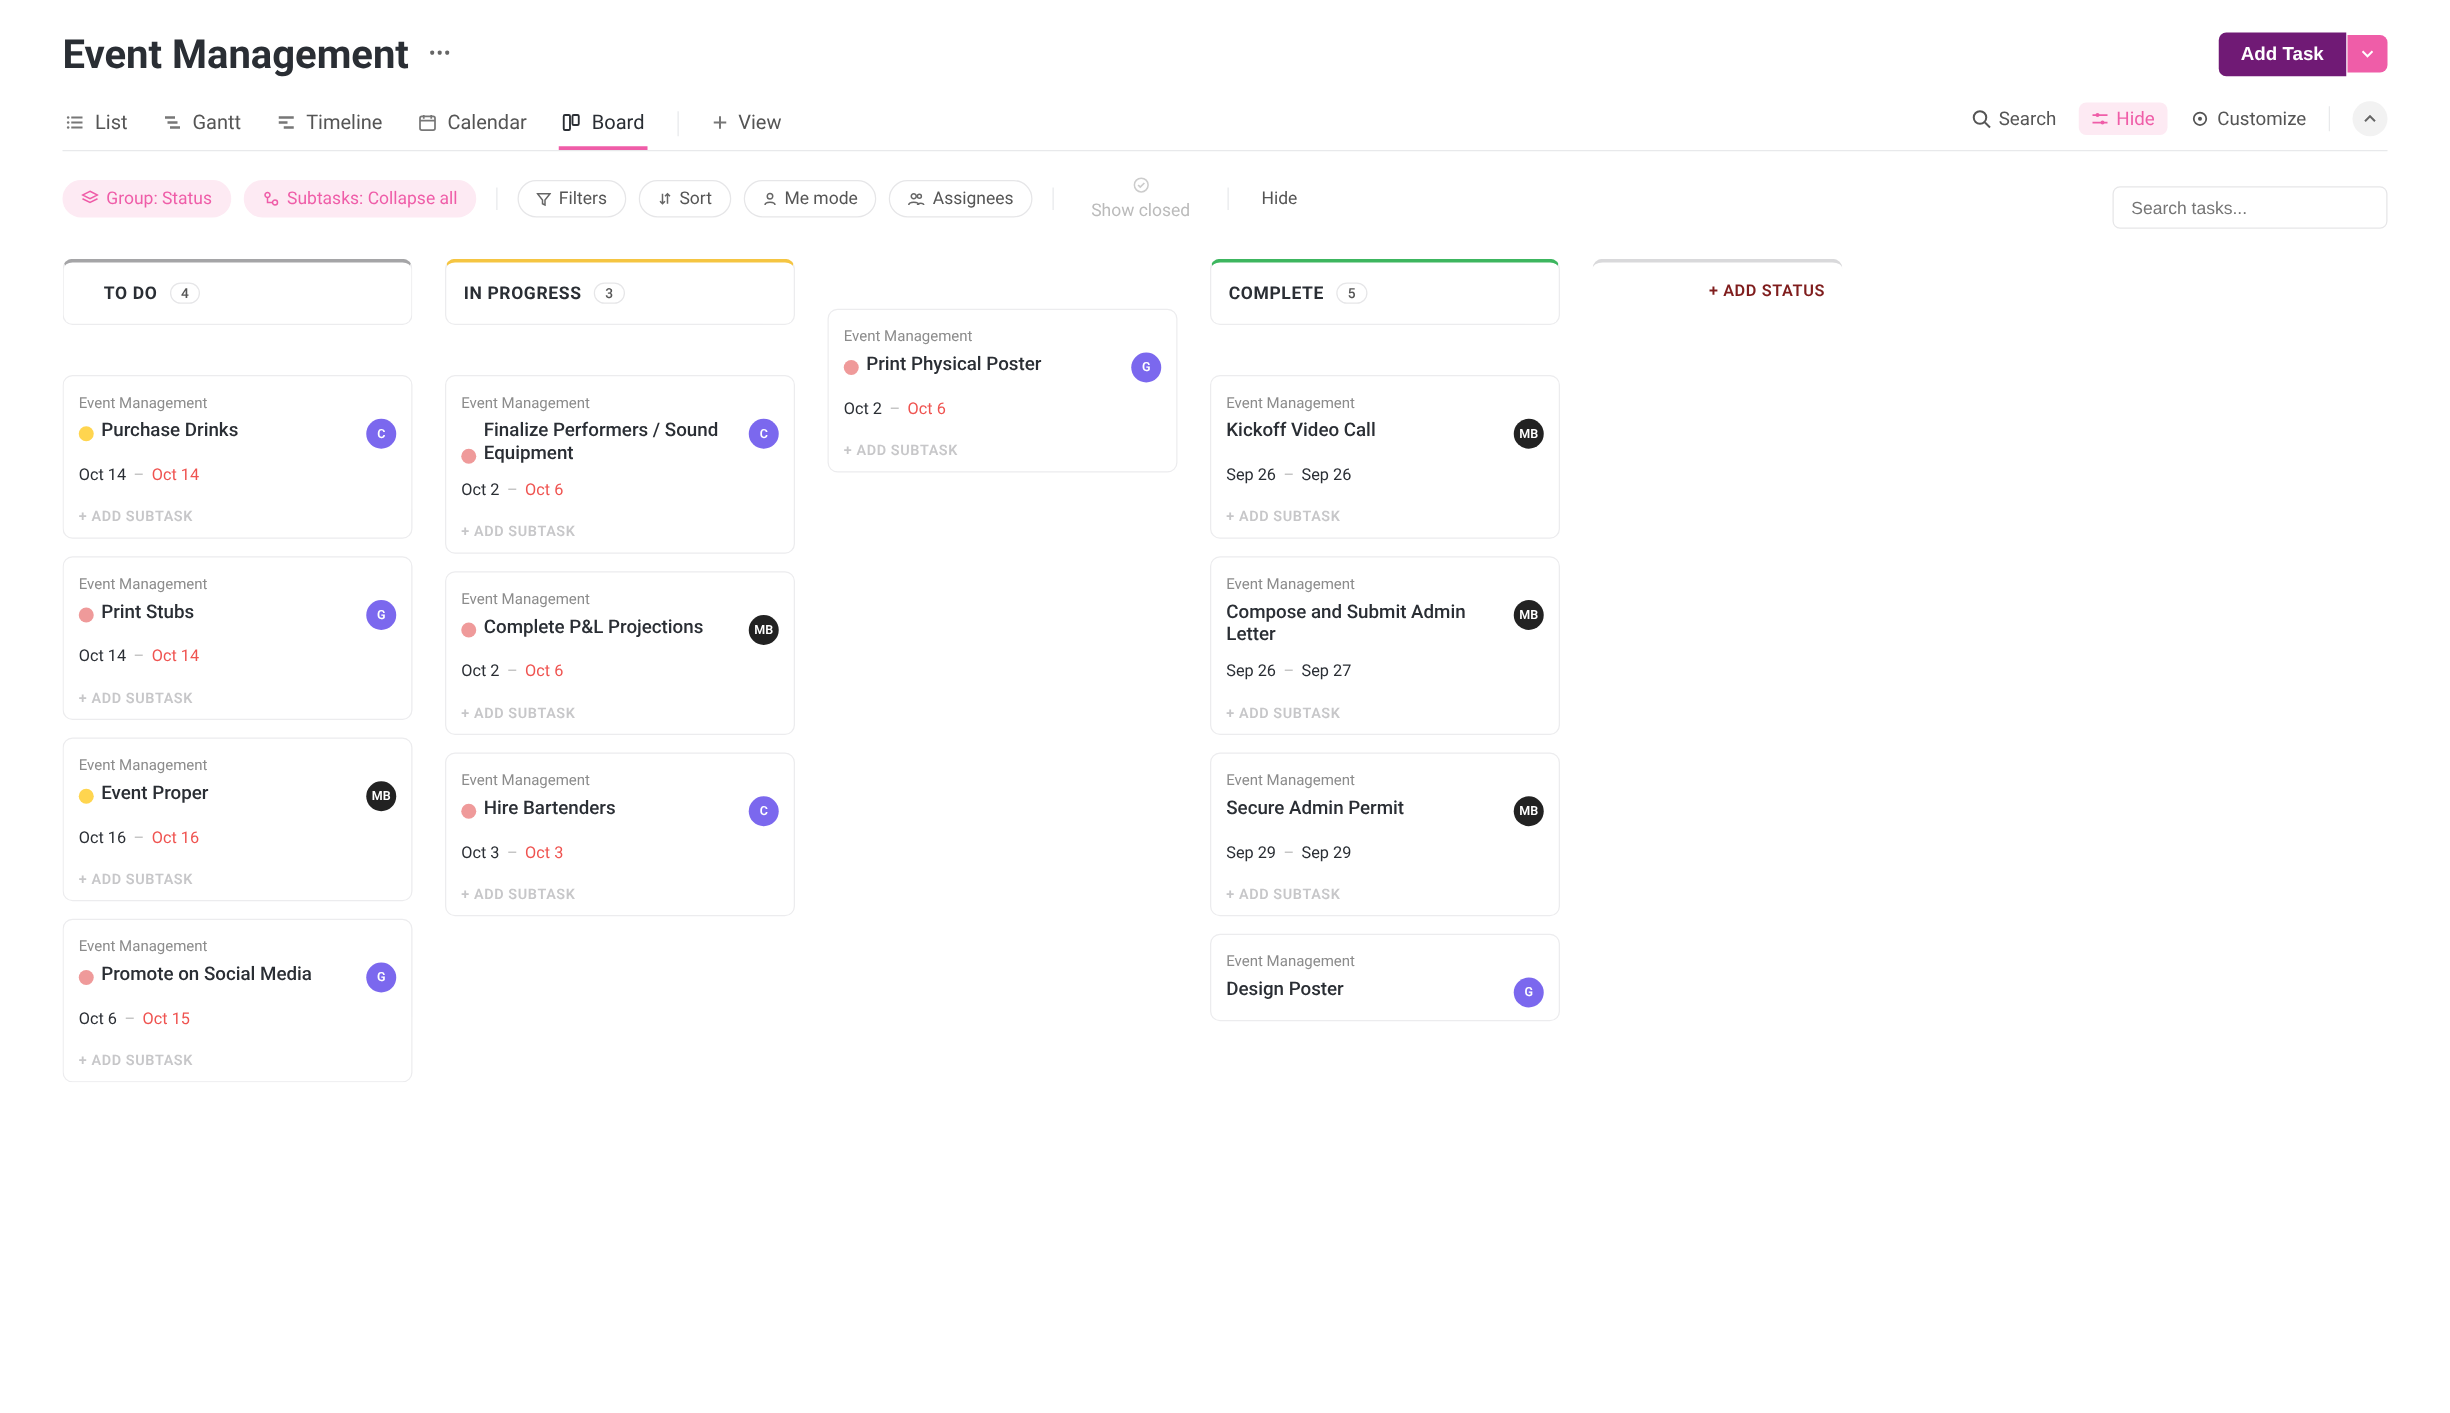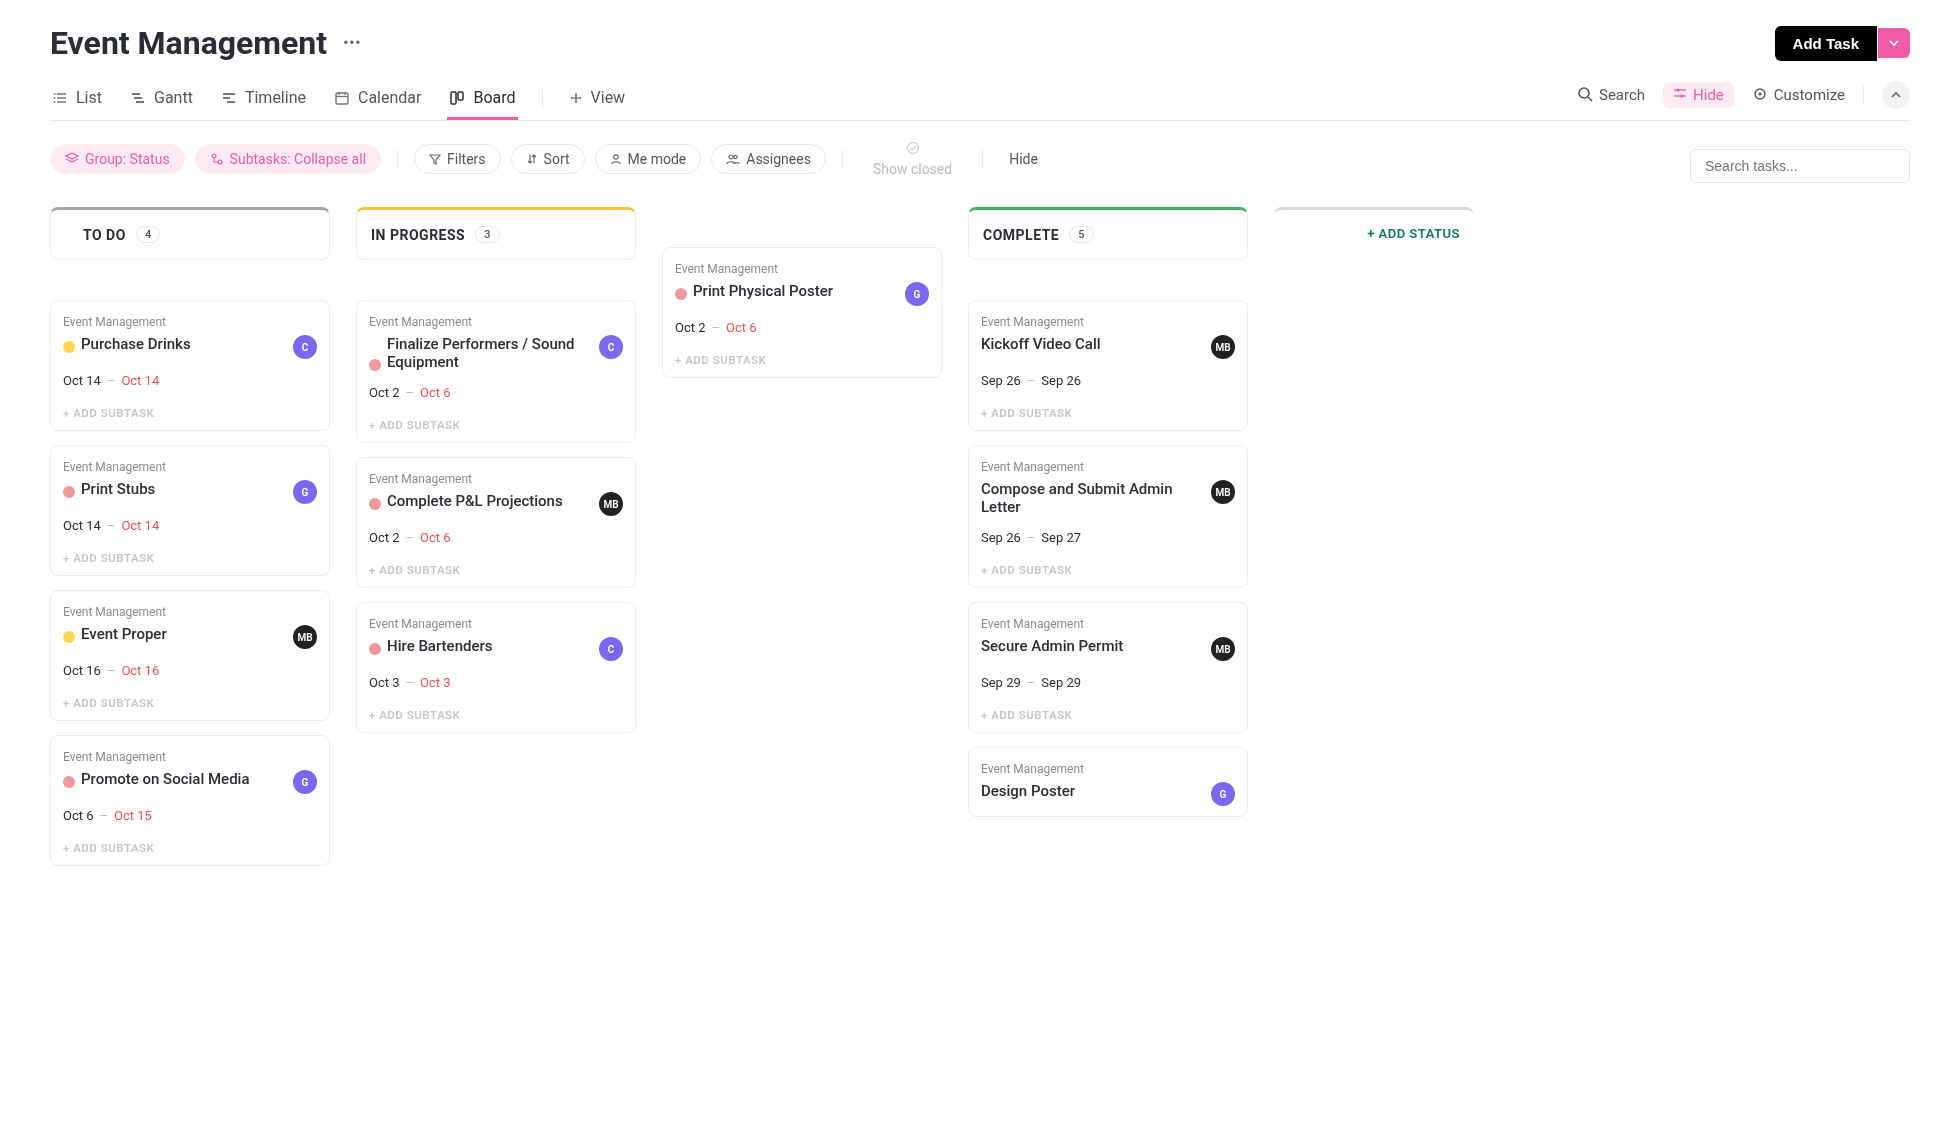--- a/index.html
+++ b/index.html
@@ -10,42 +10,42 @@
     color: #2a2e34;
     font-size: 14px;
   }
   .page { padding: 24px 50px 0 50px; }
   .header { display: flex; align-items: center; justify-content: space-between; margin-bottom: 16px; }
   .header-left { display: flex; align-items: center; gap: 16px; }
   .page-title { font-size: 32px; font-weight: 700; color: #2a2e34; }
   .more-btn { color: #666; cursor: pointer; font-weight: 700; letter-spacing: 1px; }
   .header-right { display: flex; align-items: center; gap: 1px; }
   .add-task-btn {
-    background: #000000; color: #fff; font-weight: 600; font-size: 15px;
+    background: #701a75; color: #fff; font-weight: 600; font-size: 15px;
     padding: 9px 18px; border: none; border-radius: 6px 0 0 6px; cursor: pointer;
   }
   .add-task-dd {
     background: #ef5da8; color: #fff; border: none; padding: 9px 10px;
     border-radius: 0 6px 6px 0; cursor: pointer; display: flex; align-items: center;
   }
   .views-row {
     display: flex; align-items: center; justify-content: space-between;
     border-bottom: 1px solid #e8e9eb; margin-bottom: 14px;
   }
   .views-left { display: flex; align-items: center; gap: 24px; }
   .view-tab {
     display: flex; align-items: center; gap: 8px; padding: 10px 2px; cursor: pointer;
     color: #555; font-size: 16px; border-bottom: 3px solid transparent;
   }
   .view-tab.active { color: #2a2e34; border-bottom-color: #ef5da8; }
   .view-tab .icon { color: #777; }
   .view-tab.active .icon { color: #2a2e34; }
   .vsep { width: 1px; height: 20px; background: #e8e9eb; }
   .views-right { display: flex; align-items: center; gap: 18px; padding-bottom: 8px; }
-  .vr-item { display: flex; align-items: flex-start; gap: 6px; color: #555; cursor: pointer; font-size: 15px; }
+  .vr-item { display: flex; align-items: center; gap: 6px; color: #555; cursor: pointer; font-size: 15px; }
   .vr-item.active-pink { color: #ef5da8; background: #fdeaf3; padding: 4px 10px; border-radius: 6px; }
   .circle-btn {
     width: 28px; height: 28px; border-radius: 50%; background: #f2f2f2;
     display: flex; align-items: center; justify-content: center; cursor: pointer; color: #666;
   }
   .filter-row {
     display: flex; align-items: flex-end; justify-content: space-between; margin-bottom: 24px;
   }
   .filter-left { display: flex; align-items: center; gap: 10px; }
   .pill {
@@ -87,21 +87,21 @@
   }
   .dates { margin-top: 14px; font-size: 13px; display: flex; gap: 6px; align-items: center; }
   .dates .sep { color: #bbb; }
   .dates .end { color: #ef5350; }
   .add-sub {
     margin-top: 18px; font-size: 11.5px; font-weight: 600; letter-spacing: 0.5px;
     color: #c7c7c9; cursor: pointer;
   }
   .add-status-col {
     width: 200px; flex: 0 0 200px; border-top: 3px solid #d9d9db; border-radius: 8px 8px 0 0;
-    padding: 16px 14px; text-align: right; color: #0f766e; font-weight: 600;
+    padding: 16px 14px; text-align: right; color: #7f1d1d; font-weight: 600;
     font-size: 13px; letter-spacing: 0.5px; cursor: pointer;
   }
   svg { display: block; }
 </style>
 </head>
 <body>
 
 <div class="page">
 
   <div class="header">

